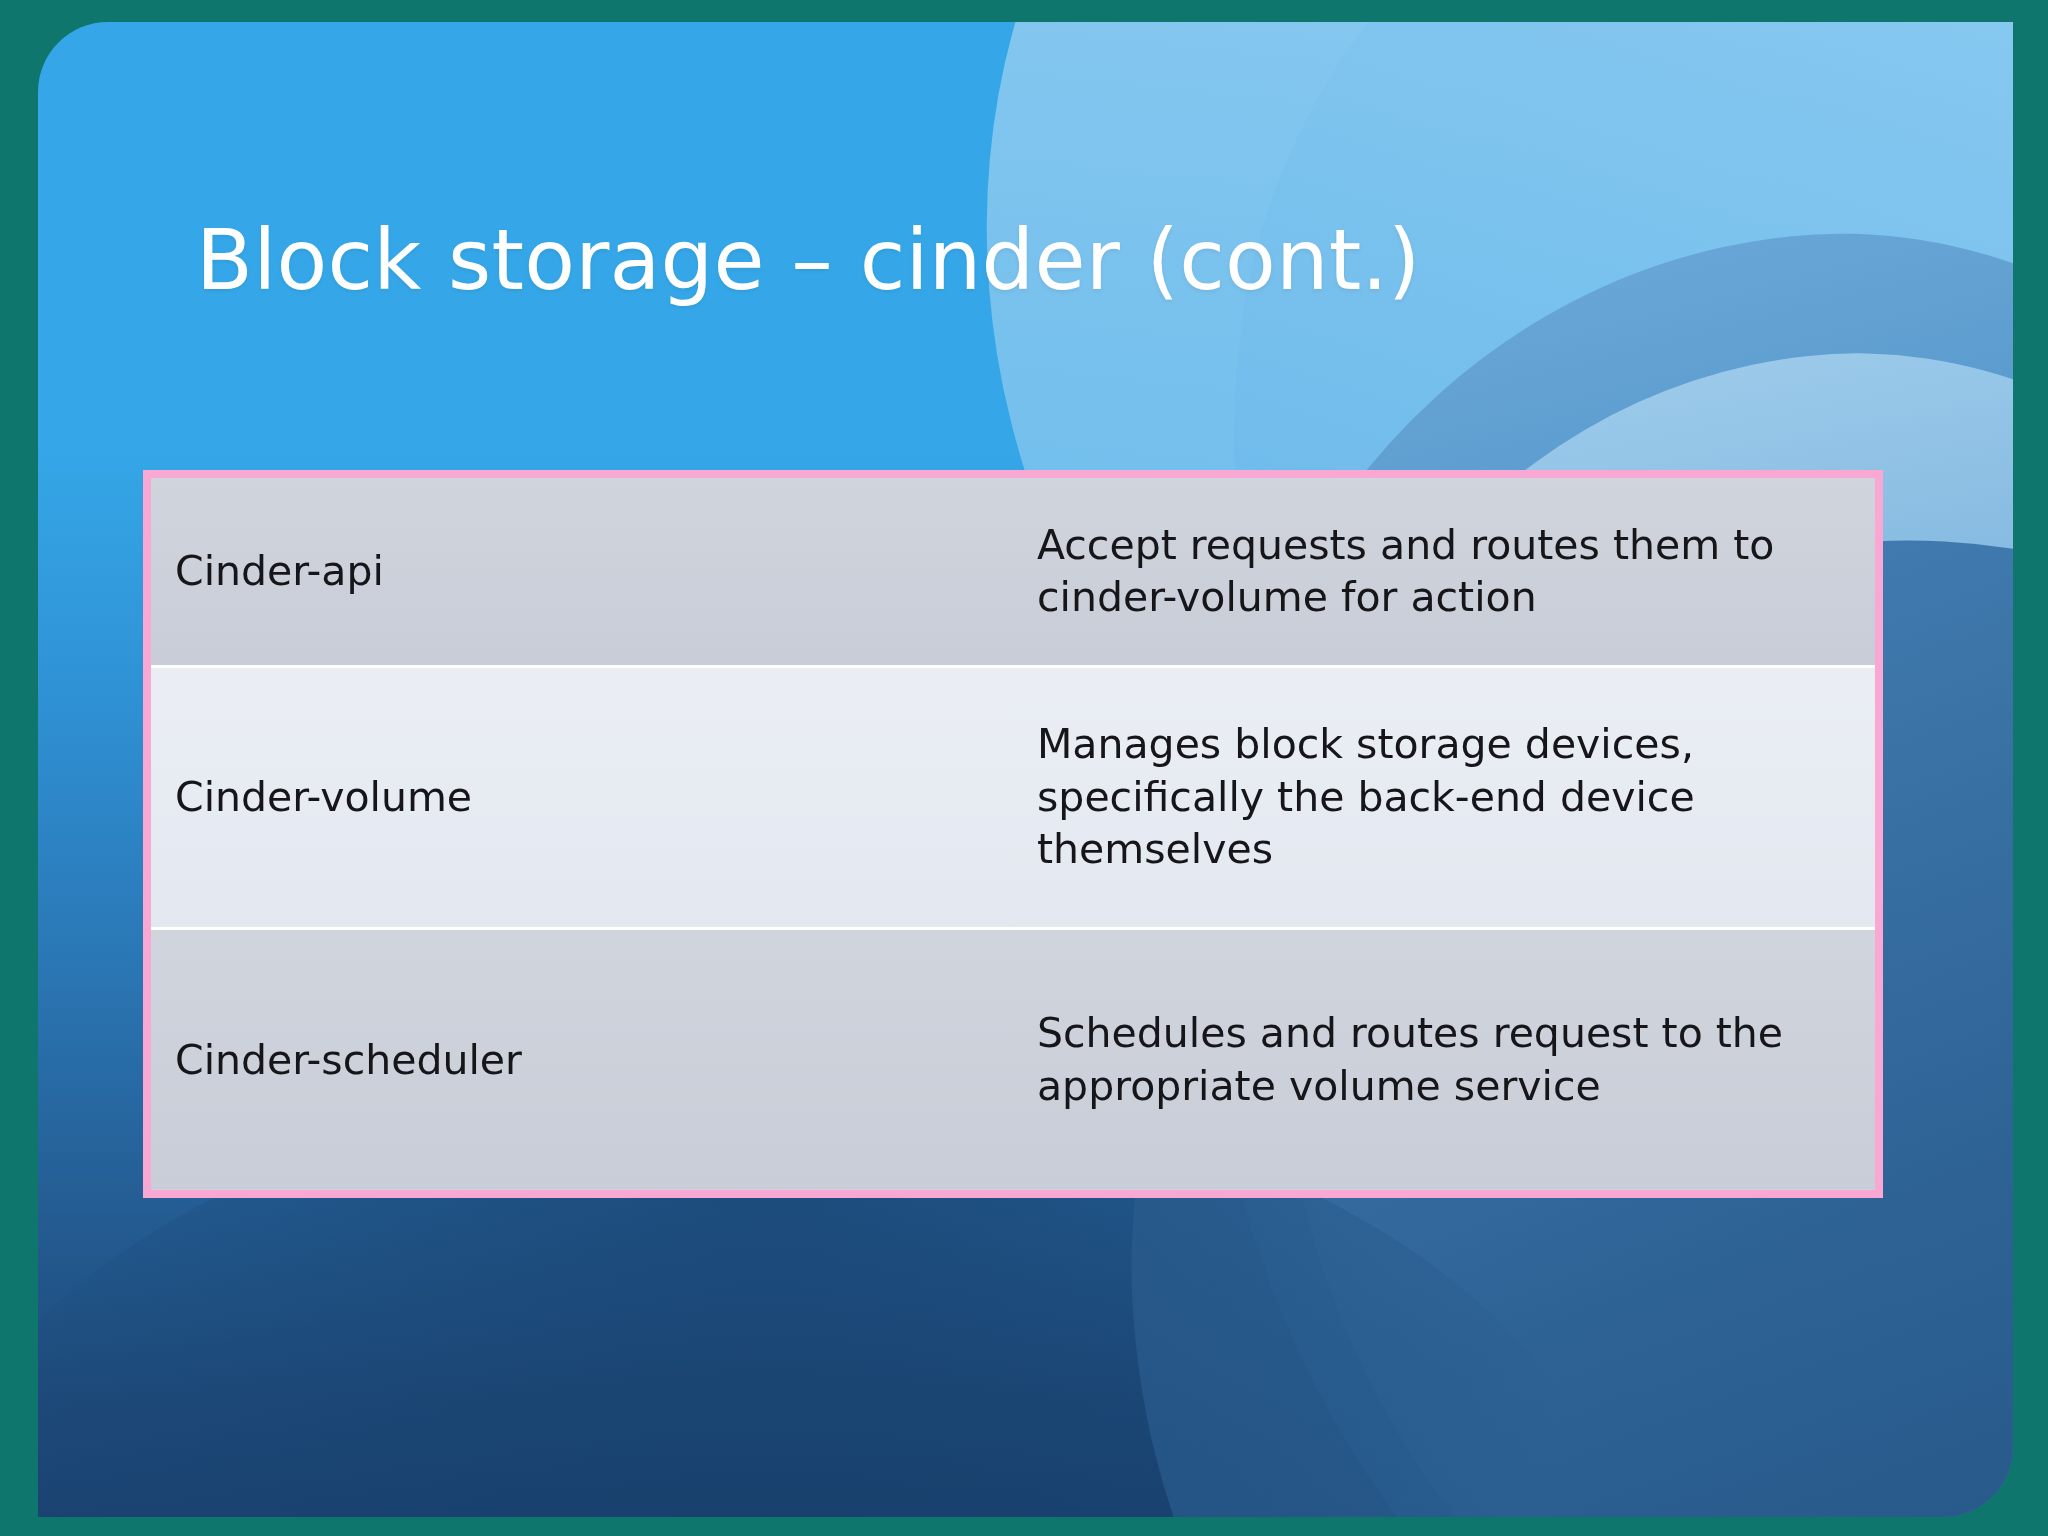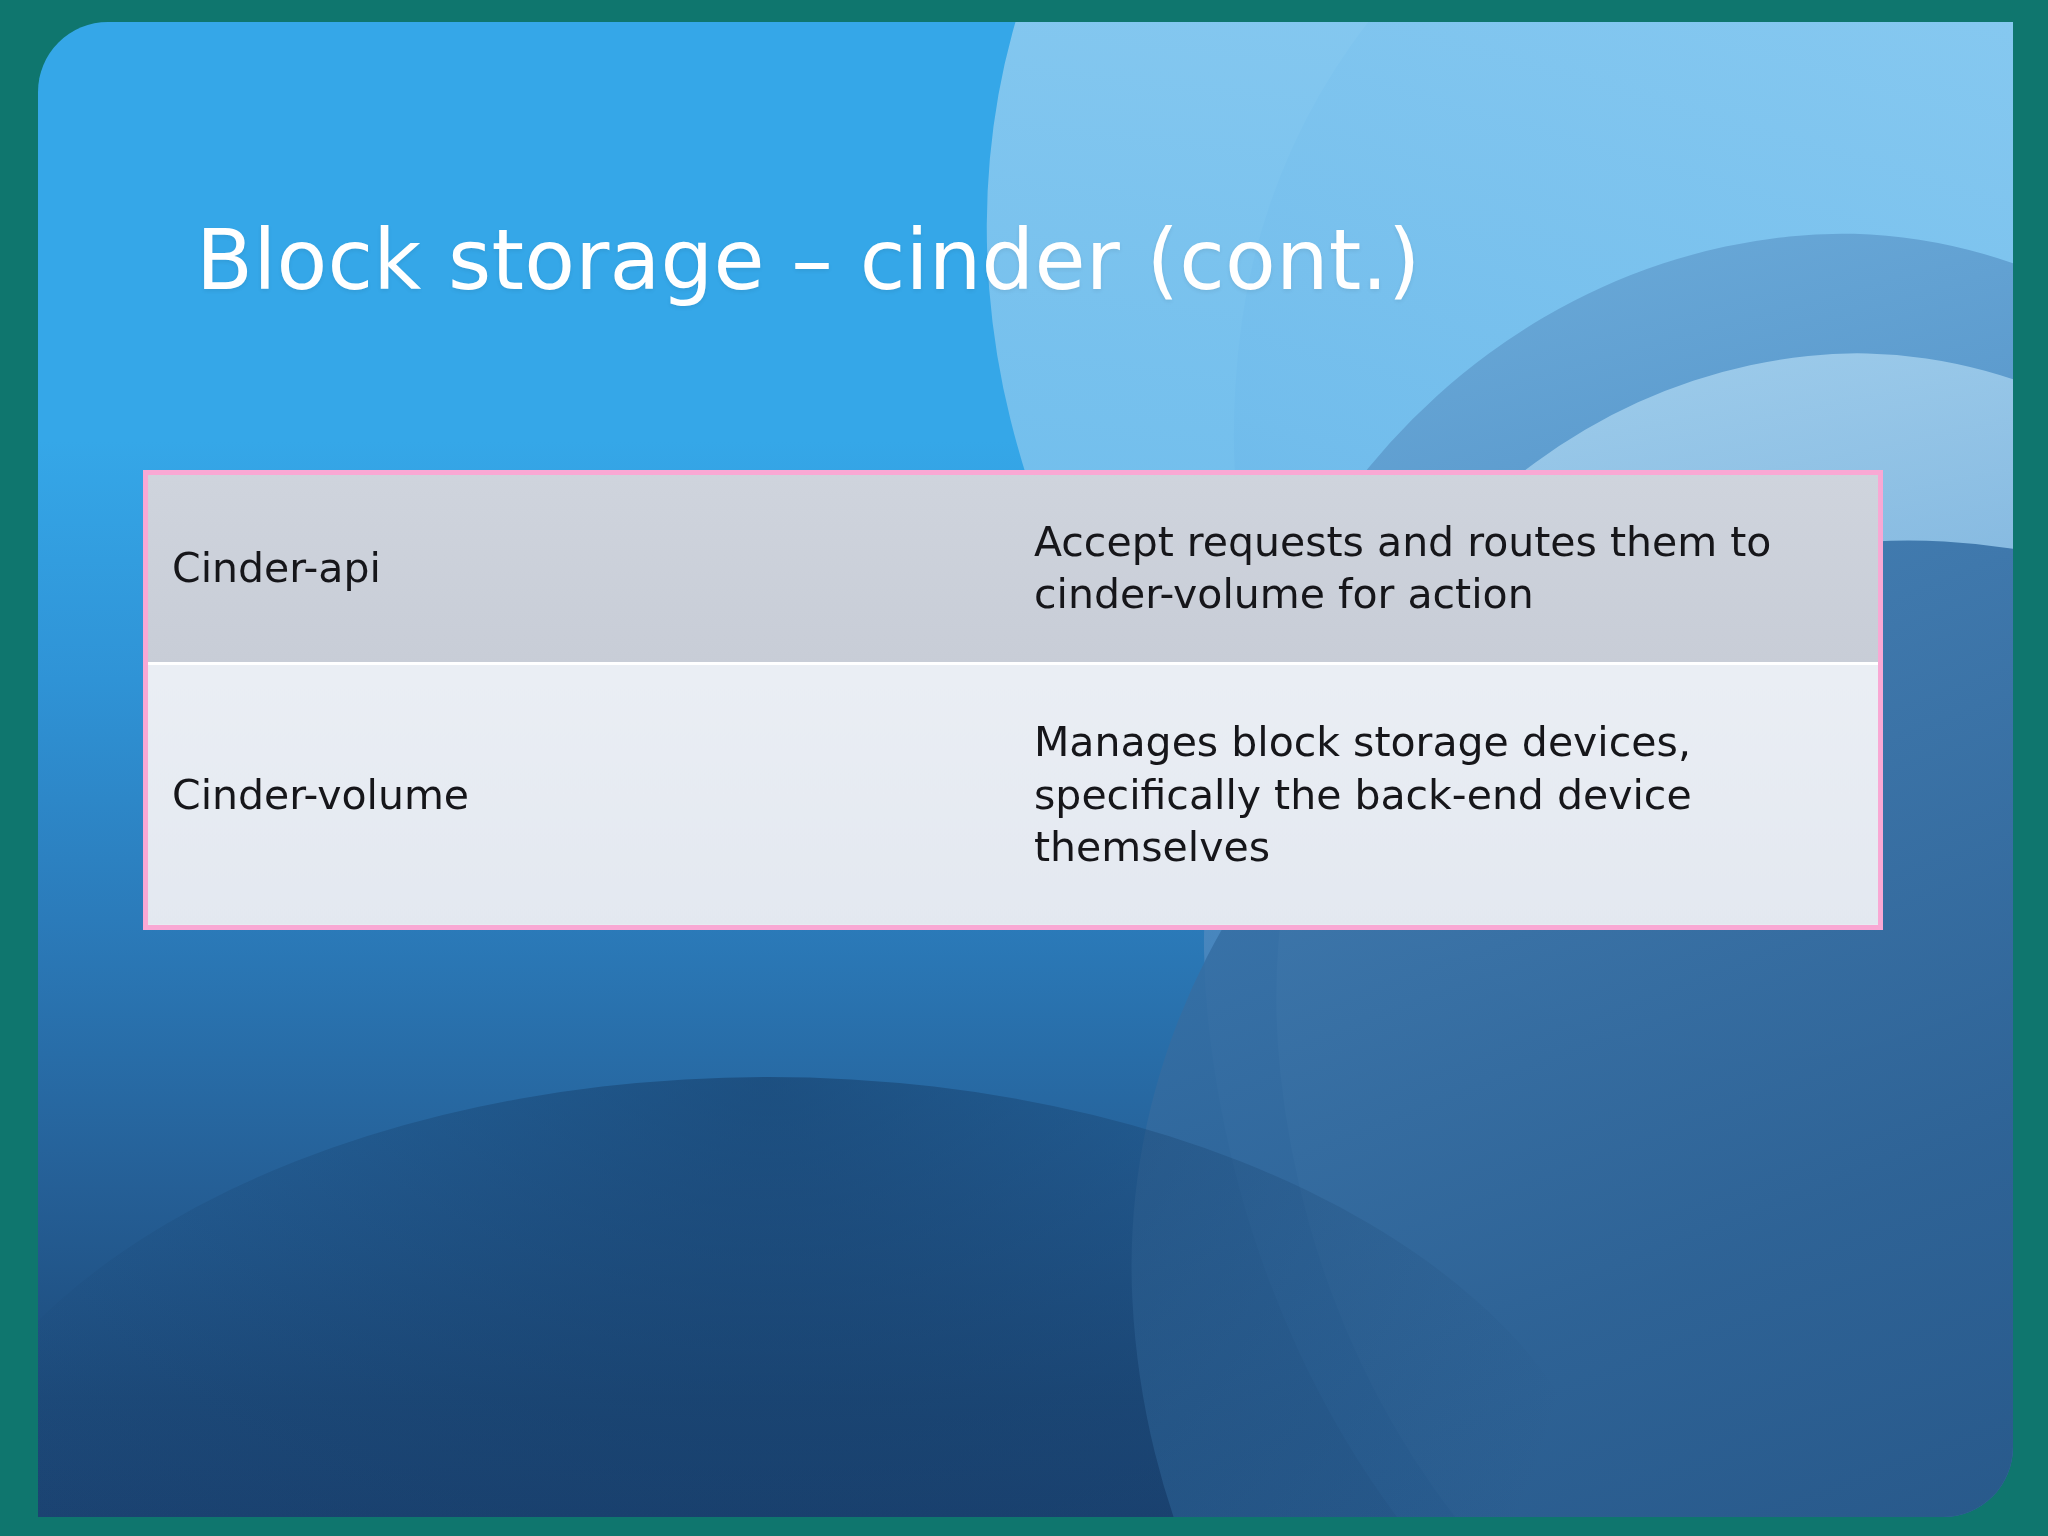--- a/index.html
+++ b/index.html
@@ -132,21 +132,21 @@
     white-space: nowrap;
     text-shadow: 0 2px 4px rgba(0,0,0,.07);
   }
 
   
   .table-wrap {
     position: absolute;
     left: 143px;
     top: 470px;
     width: 1740px;
-    border: 5px solid #f9a8d4;
+    border: 8px solid #f9a8d4;
     box-sizing: border-box;
   }
 
   table.data-table {
     width: 100%;
     border-collapse: collapse;
     table-layout: fixed;
   }
 
   table.data-table td {
@@ -220,17 +220,25 @@
           </td>
         </tr>
         <tr class="row-2 band-b">
           <td class="cell-name">
             <span>Cinder-volume</span>
           </td>
           <td class="cell-desc">
             <span class="cell-desc-text">Manages block storage devices, specifically the back-end device themselves</span>
           </td>
         </tr>
+        <tr class="row-3 band-a">
+          <td class="cell-name">
+            <span>Cinder-scheduler</span>
+          </td>
+          <td class="cell-desc">
+            <span class="cell-desc-text">Schedules and routes request to the appropriate volume service</span>
+          </td>
+        </tr>
       </tbody>
     </table>
   </div>
 
 </div>
 
 </body></html>

